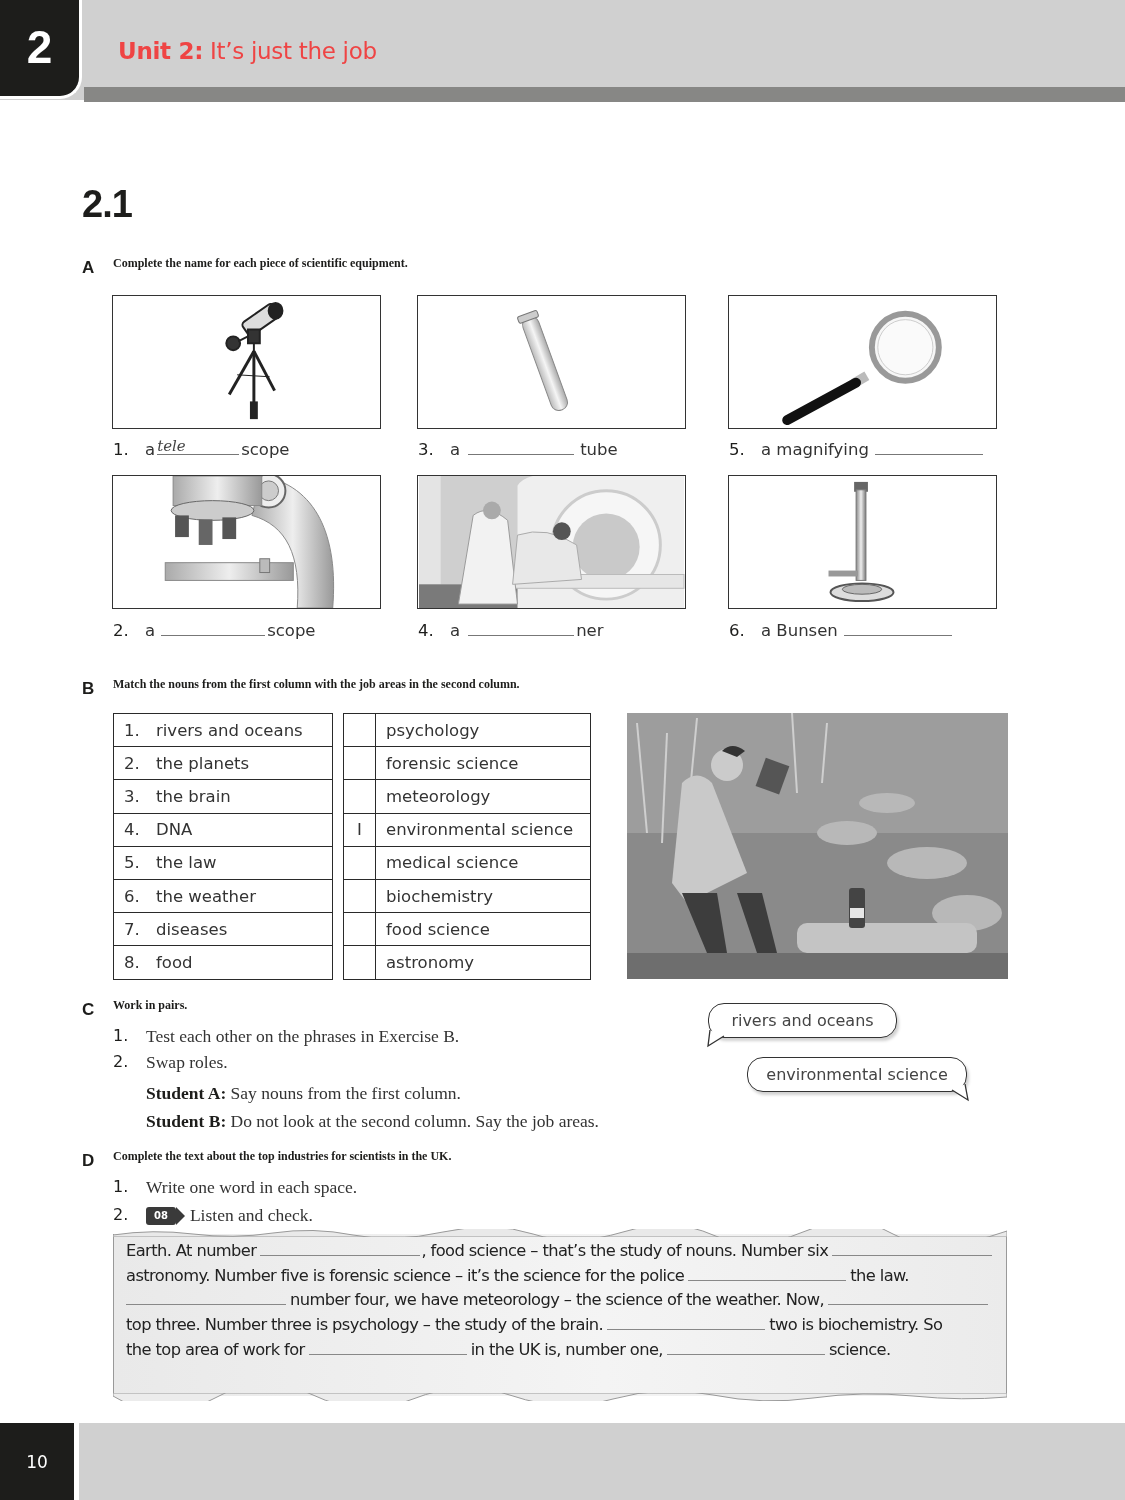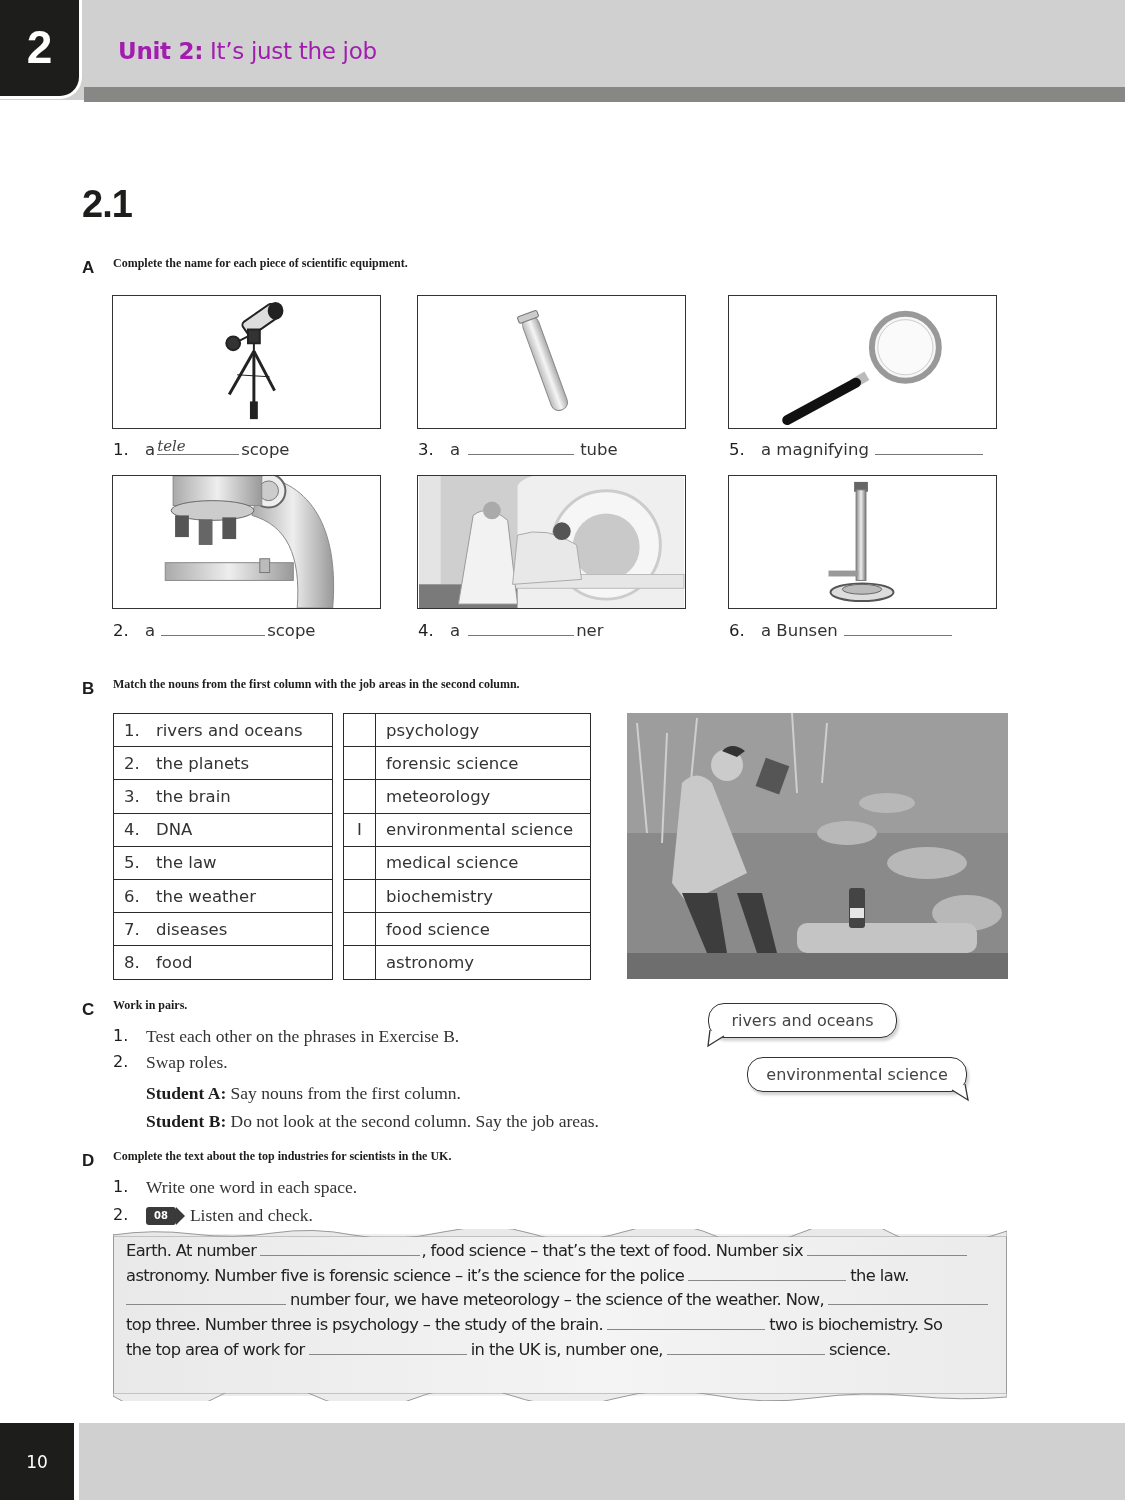--- a/index.html
+++ b/index.html
@@ -4,21 +4,21 @@
 <style>
   * { box-sizing: border-box; margin: 0; padding: 0; }
   html, body { width: 1125px; height: 1500px; background: #ffffff; overflow: hidden; }
   body { position: relative; font-family: "DejaVu Sans", sans-serif; color: #1d1d1b; }
 
   
   .hdr-bar { position: absolute; left: 0; top: 0; width: 1125px; height: 100px; background: #d0d0d0; }
   .hdr-strip { position: absolute; left: 84px; top: 87px; width: 1041px; height: 15px; background: #878785; }
   .unit-badge { position: absolute; left: 0; top: 0; width: 82px; height: 99px; background: #1d1d1b; border-bottom-right-radius: 22px; border-right: 3px solid #fff; border-bottom: 3px solid #fff; display: flex; align-items: center; justify-content: center; }
   .unit-badge span { color: #fff; font-family: "Liberation Sans", sans-serif; font-weight: bold; font-size: 46px; margin-top: -2px; }
-  .unit-title { position: absolute; left: 118px; top: 38px; font-family: "DejaVu Sans", sans-serif; font-size: 23px; color: #a21caf; letter-spacing: -0.3px; }
+  .unit-title { position: absolute; left: 118px; top: 38px; font-family: "DejaVu Sans", sans-serif; font-size: 23px; color: #ef4444; letter-spacing: -0.3px; }
   .unit-title b { font-weight: bold; }
 
   
   .sec-num { position: absolute; left: 82px; top: 183px; font-family: "Liberation Sans", sans-serif; font-weight: bold; font-size: 38px; color: #1d1d1b; letter-spacing: -1px; }
 
   .ex-letter { position: absolute; font-family: "Liberation Sans", sans-serif; font-weight: bold; font-size: 17px; color: #1d1d1b; }
   .ex-instr { position: absolute; font-family: "Liberation Serif", serif; font-weight: bold; font-size: 12px; color: #1d1d1b; }
 
   
   .frame { position: absolute; width: 269px; height: 134px; border: 1.3px solid #333; background: #fff; overflow: hidden; }
@@ -363,21 +363,21 @@
       <span>Listen and check.</span>
     </span>
   </div>
 </div>
 
 <div class="textbox">
   <div class="textbox-lines">
     <div class="tline">
       <span>Earth. At number</span>
       <span class="gap" style="width:160px;margin-right:1px;"></span>
-      <span>, food science – that’s the text of food. Number six</span>
+      <span>, food science – that’s the study of nouns. Number six</span>
       <span class="gap" style="width:160px;"></span>
     </div>
     <div class="tline">
       <span>astronomy. Number five is forensic science – it’s the science for the police</span>
       <span class="gap" style="width:158px;"></span>
       <span>the law.</span>
     </div>
     <div class="tline">
       <span class="gap" style="width:160px;margin-left:0;"></span>
       <span>number four, we have meteorology – the science of the weather. Now,</span>

